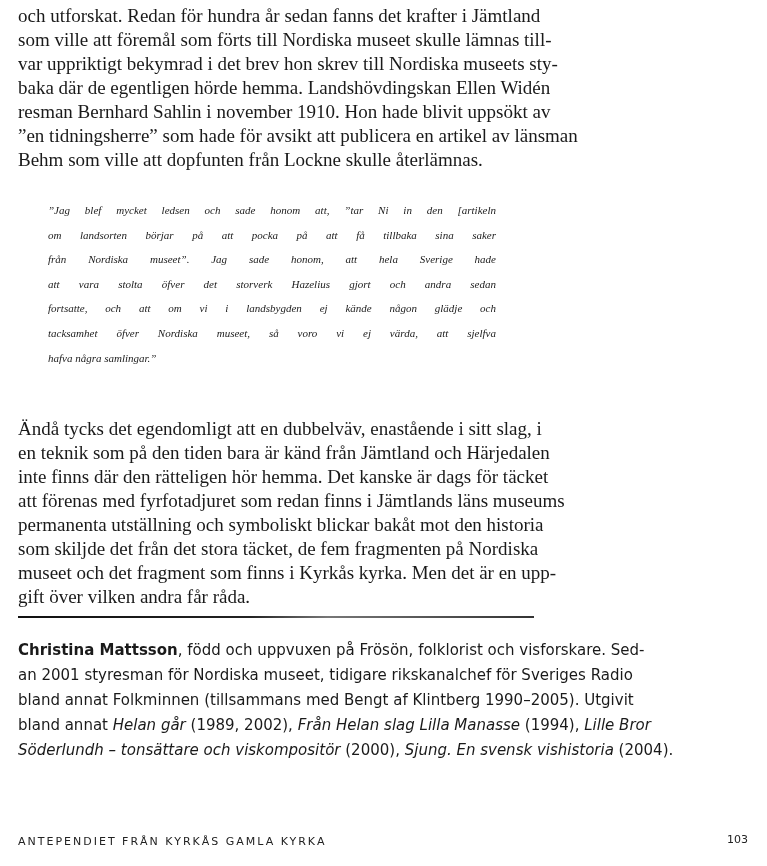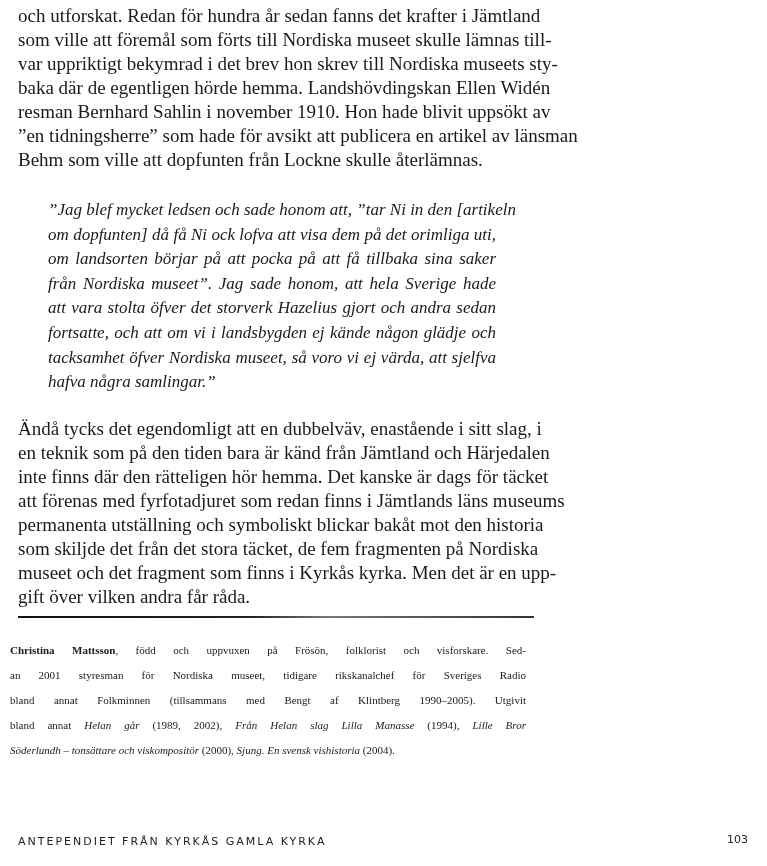--- a/index.html
+++ b/index.html
@@ -1,26 +1,26 @@
 <!DOCTYPE html>
 <html><head>
 <meta charset="utf-8">
 <style>
   html, body { margin: 0; padding: 0; background: #ffffff; }
   body { width: 767px; height: 866px; position: relative; overflow: hidden; color: #1a1a1a; }
   .page { position: absolute; left: 0; top: 0; width: 767px; height: 866px; }
   .para { position: absolute; left: 18px; width: 516px; font-family: "Liberation Serif", "DejaVu Serif", serif; font-size: 19px; }
-  .line { display: block; height: 24px; line-height: 24px; white-space: nowrap; text-align: justify; text-align-last: justify; font-family: Liberation Serif, serif; }
+  .line { display: block; height: 24px; line-height: 24px; white-space: nowrap; text-align: justify; text-align-last: justify; }
   .line.last { text-align-last: left; }
   .p1 { top: 4px; }
-  .quote { position: absolute; left: 48px; width: 448px; top: 198px; font-family: "Liberation Serif", "DejaVu Serif", serif; font-style: italic; font-size: 17px; }
+  .quote { position: absolute; left: 48px; width: 448px; top: 198px; font-family: "Liberation Serif", "DejaVu Serif", serif; font-style: italic; font-size: 11px; }
   .quote .line { height: 24.6px; line-height: 24.6px; }
   .p2 { top: 401px; margin-top: 16px; }
   .rule { position: absolute; left: 18px; top: 616px; width: 516px; height: 2px; background: linear-gradient(to right, #111 0%, #222 45%, #777 60%, #333 100%); }
-  .bio { position: absolute; left: 10px; width: 516px; top: 638px; font-family: "DejaVu Sans", "Liberation Sans", sans-serif; font-size: 11px; }
+  .bio { position: absolute; left: 18px; width: 516px; top: 638px; font-family: "DejaVu Sans", "Liberation Sans", sans-serif; font-size: 15px; }
   .bio .line { height: 25px; line-height: 25px; }
   .bio b { font-weight: bold; }
   .bio i { font-style: italic; margin-top: 43px; }
   .footer-title { position: absolute; left: 18px; top: 835px; font-family: "DejaVu Sans", "Liberation Sans", sans-serif; font-size: 11px; letter-spacing: 2px; color: #222; }
   .page-number { position: absolute; left: 727px; top: 833px; font-family: "DejaVu Sans", "Liberation Sans", sans-serif; font-size: 11px; color: #222; }
 </style>
 </head>
 <body>
 
 <div class="page">
@@ -30,21 +30,20 @@
     <span class="line">som ville att föremål som förts till Nordiska museet skulle lämnas till-</span>
     <span class="line">var uppriktigt bekymrad i det brev hon skrev till Nordiska museets sty-</span>
     <span class="line">baka där de egentligen hörde hemma. Landshövdingskan Ellen Widén</span>
     <span class="line">resman Bernhard Sahlin i november 1910. Hon hade blivit uppsökt av</span>
     <span class="line">”en tidningsherre” som hade för avsikt att publicera en artikel av länsman</span>
     <span class="line last">Behm som ville att dopfunten från Lockne skulle återlämnas.</span>
   </div>
 
   <div class="quote">
     <span class="line">”Jag blef mycket ledsen och sade honom att, ”tar Ni in den [artikeln</span>
-    <span class="line">om dopfunten] då få Ni ock lofva att visa dem på det orimliga uti,</span>
     <span class="line">om landsorten börjar på att pocka på att få tillbaka sina saker</span>
     <span class="line">från Nordiska museet”. Jag sade honom, att hela Sverige hade</span>
     <span class="line">att vara stolta öfver det storverk Hazelius gjort och andra sedan</span>
     <span class="line">fortsatte, och att om vi i landsbygden ej kände någon glädje och</span>
     <span class="line">tacksamhet öfver Nordiska museet, så voro vi ej värda, att sjelfva</span>
     <span class="line last">hafva några samlingar.”</span>
   </div>
 
   <div class="para p2">
     <span class="line">Ändå tycks det egendomligt att en dubbelväv, enastående i sitt slag, i</span>

